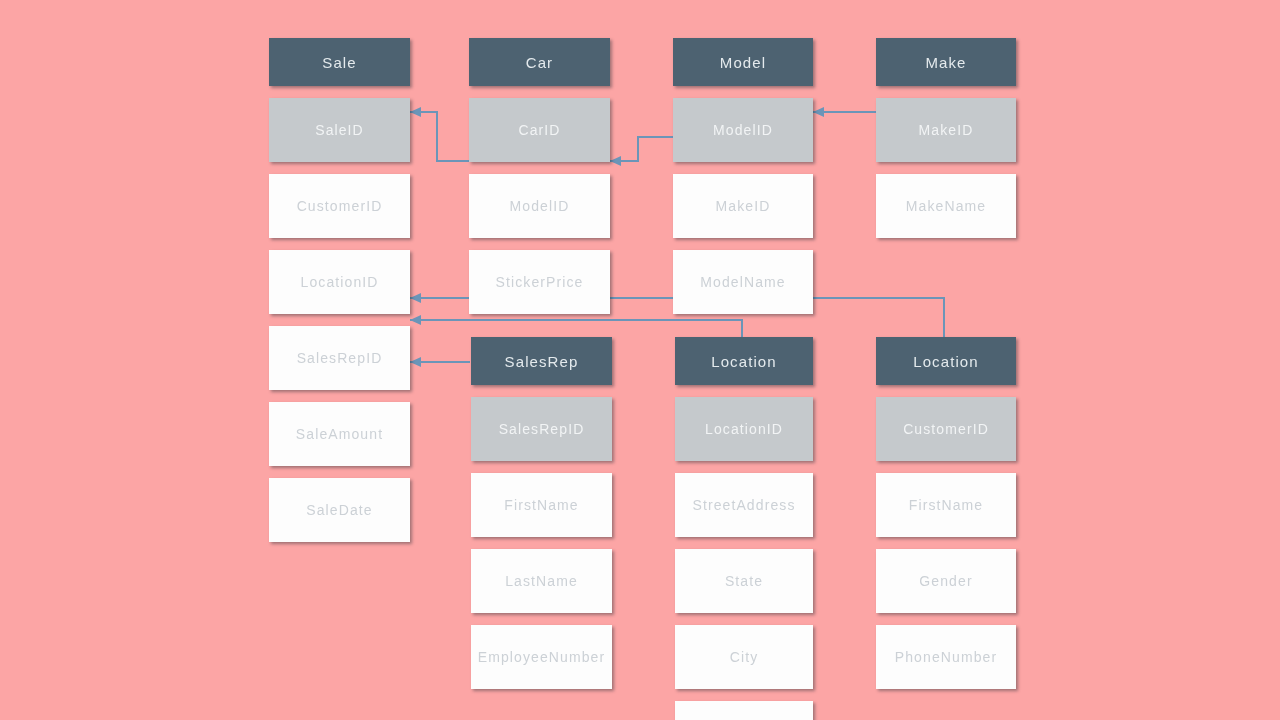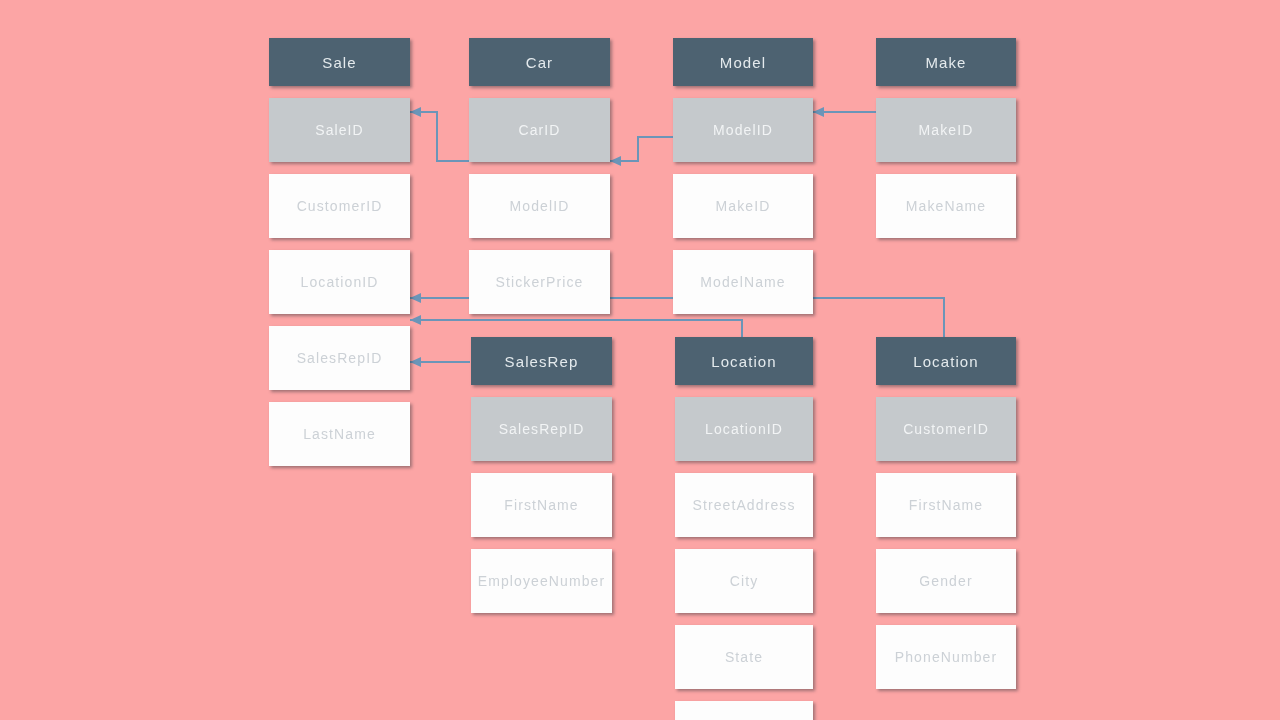--- a/index.html
+++ b/index.html
@@ -78,21 +78,22 @@
       <path d="M410,362 l11,-5 l0,10 z"></path>
     </g>
   </svg>
 
   <div class="db-table" style="left:269px; top:38px; width:141px">
     <div class="table-header">Sale</div>
     <div class="field-row pk">SaleID</div>
     <div class="field-row">CustomerID</div>
     <div class="field-row">LocationID</div>
     <div class="field-row">SalesRepID</div>
-    <div class="field-row">LastName</div>
+    <div class="field-row">SaleAmount</div>
+    <div class="field-row">SaleDate</div>
   </div>
 
   <div class="db-table" style="left:469px; top:38px; width:141px">
     <div class="table-header">Car</div>
     <div class="field-row pk">CarID</div>
     <div class="field-row">ModelID</div>
     <div class="field-row">StickerPrice</div>
   </div>
 
   <div class="db-table" style="left:673px; top:38px; width:140px">
@@ -105,29 +106,30 @@
   <div class="db-table" style="left:876px; top:38px; width:140px">
     <div class="table-header">Make</div>
     <div class="field-row pk">MakeID</div>
     <div class="field-row">MakeName</div>
   </div>
 
   <div class="db-table" style="left:471px; top:337px; width:141px">
     <div class="table-header">SalesRep</div>
     <div class="field-row pk">SalesRepID</div>
     <div class="field-row">FirstName</div>
+    <div class="field-row">LastName</div>
     <div class="field-row">EmployeeNumber</div>
   </div>
 
   <div class="db-table" style="left:675px; top:337px; width:138px">
     <div class="table-header">Location</div>
     <div class="field-row pk">LocationID</div>
     <div class="field-row">StreetAddress</div>
+    <div class="field-row">State</div>
     <div class="field-row">City</div>
-    <div class="field-row">State</div>
     <div class="field-row">Gender</div>
   </div>
 
   <div class="db-table" style="left:876px; top:337px; width:140px">
     <div class="table-header">Location</div>
     <div class="field-row pk">CustomerID</div>
     <div class="field-row">FirstName</div>
     <div class="field-row">Gender</div>
     <div class="field-row">PhoneNumber</div>
   </div>

